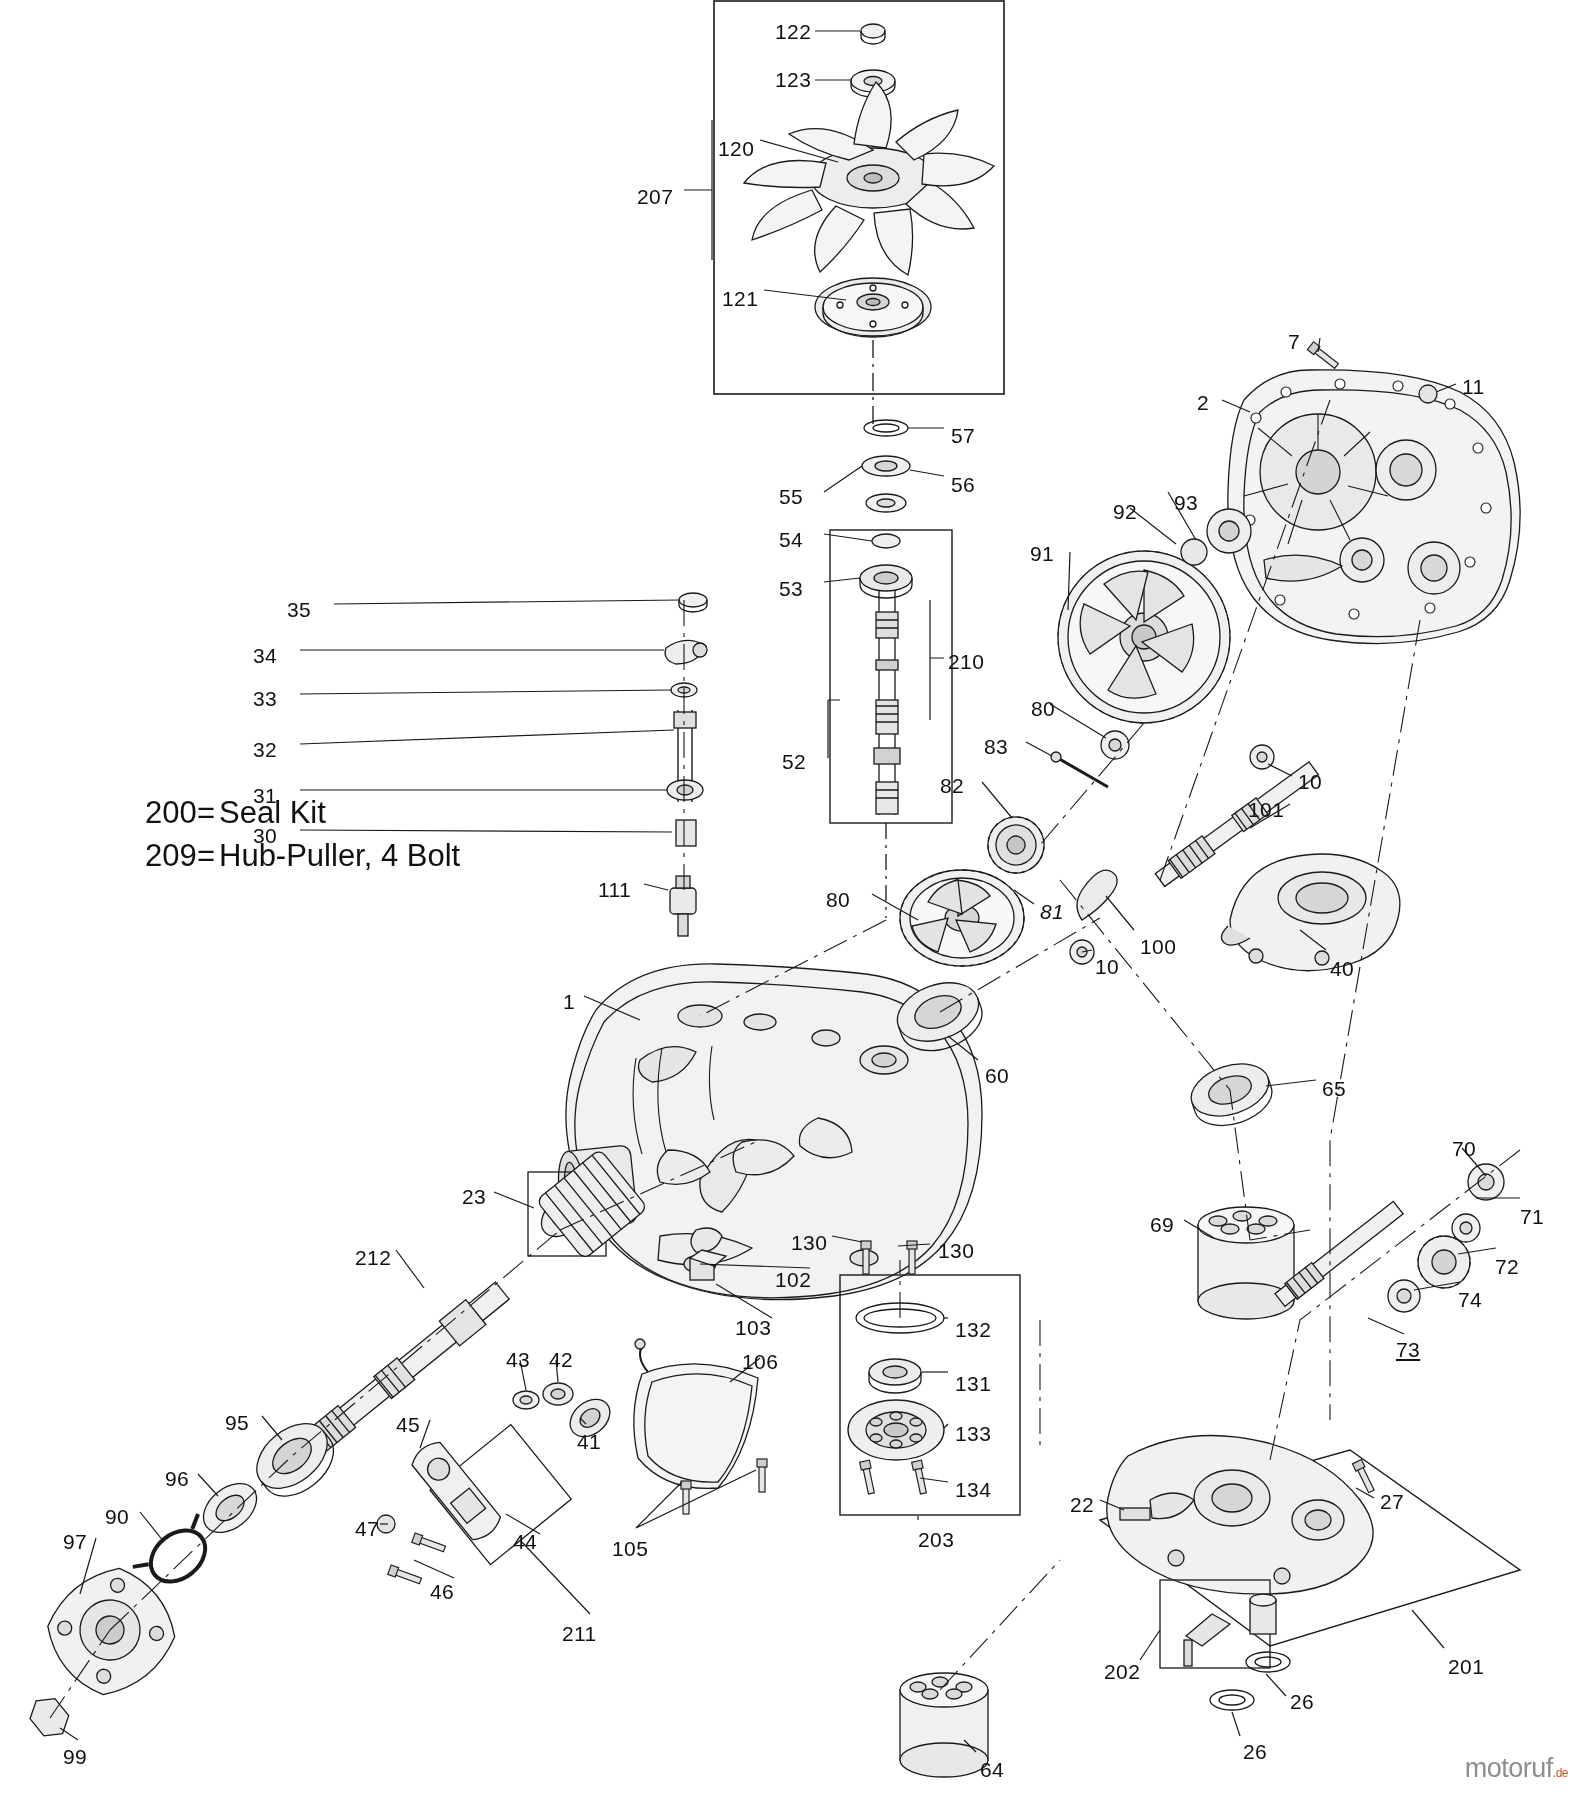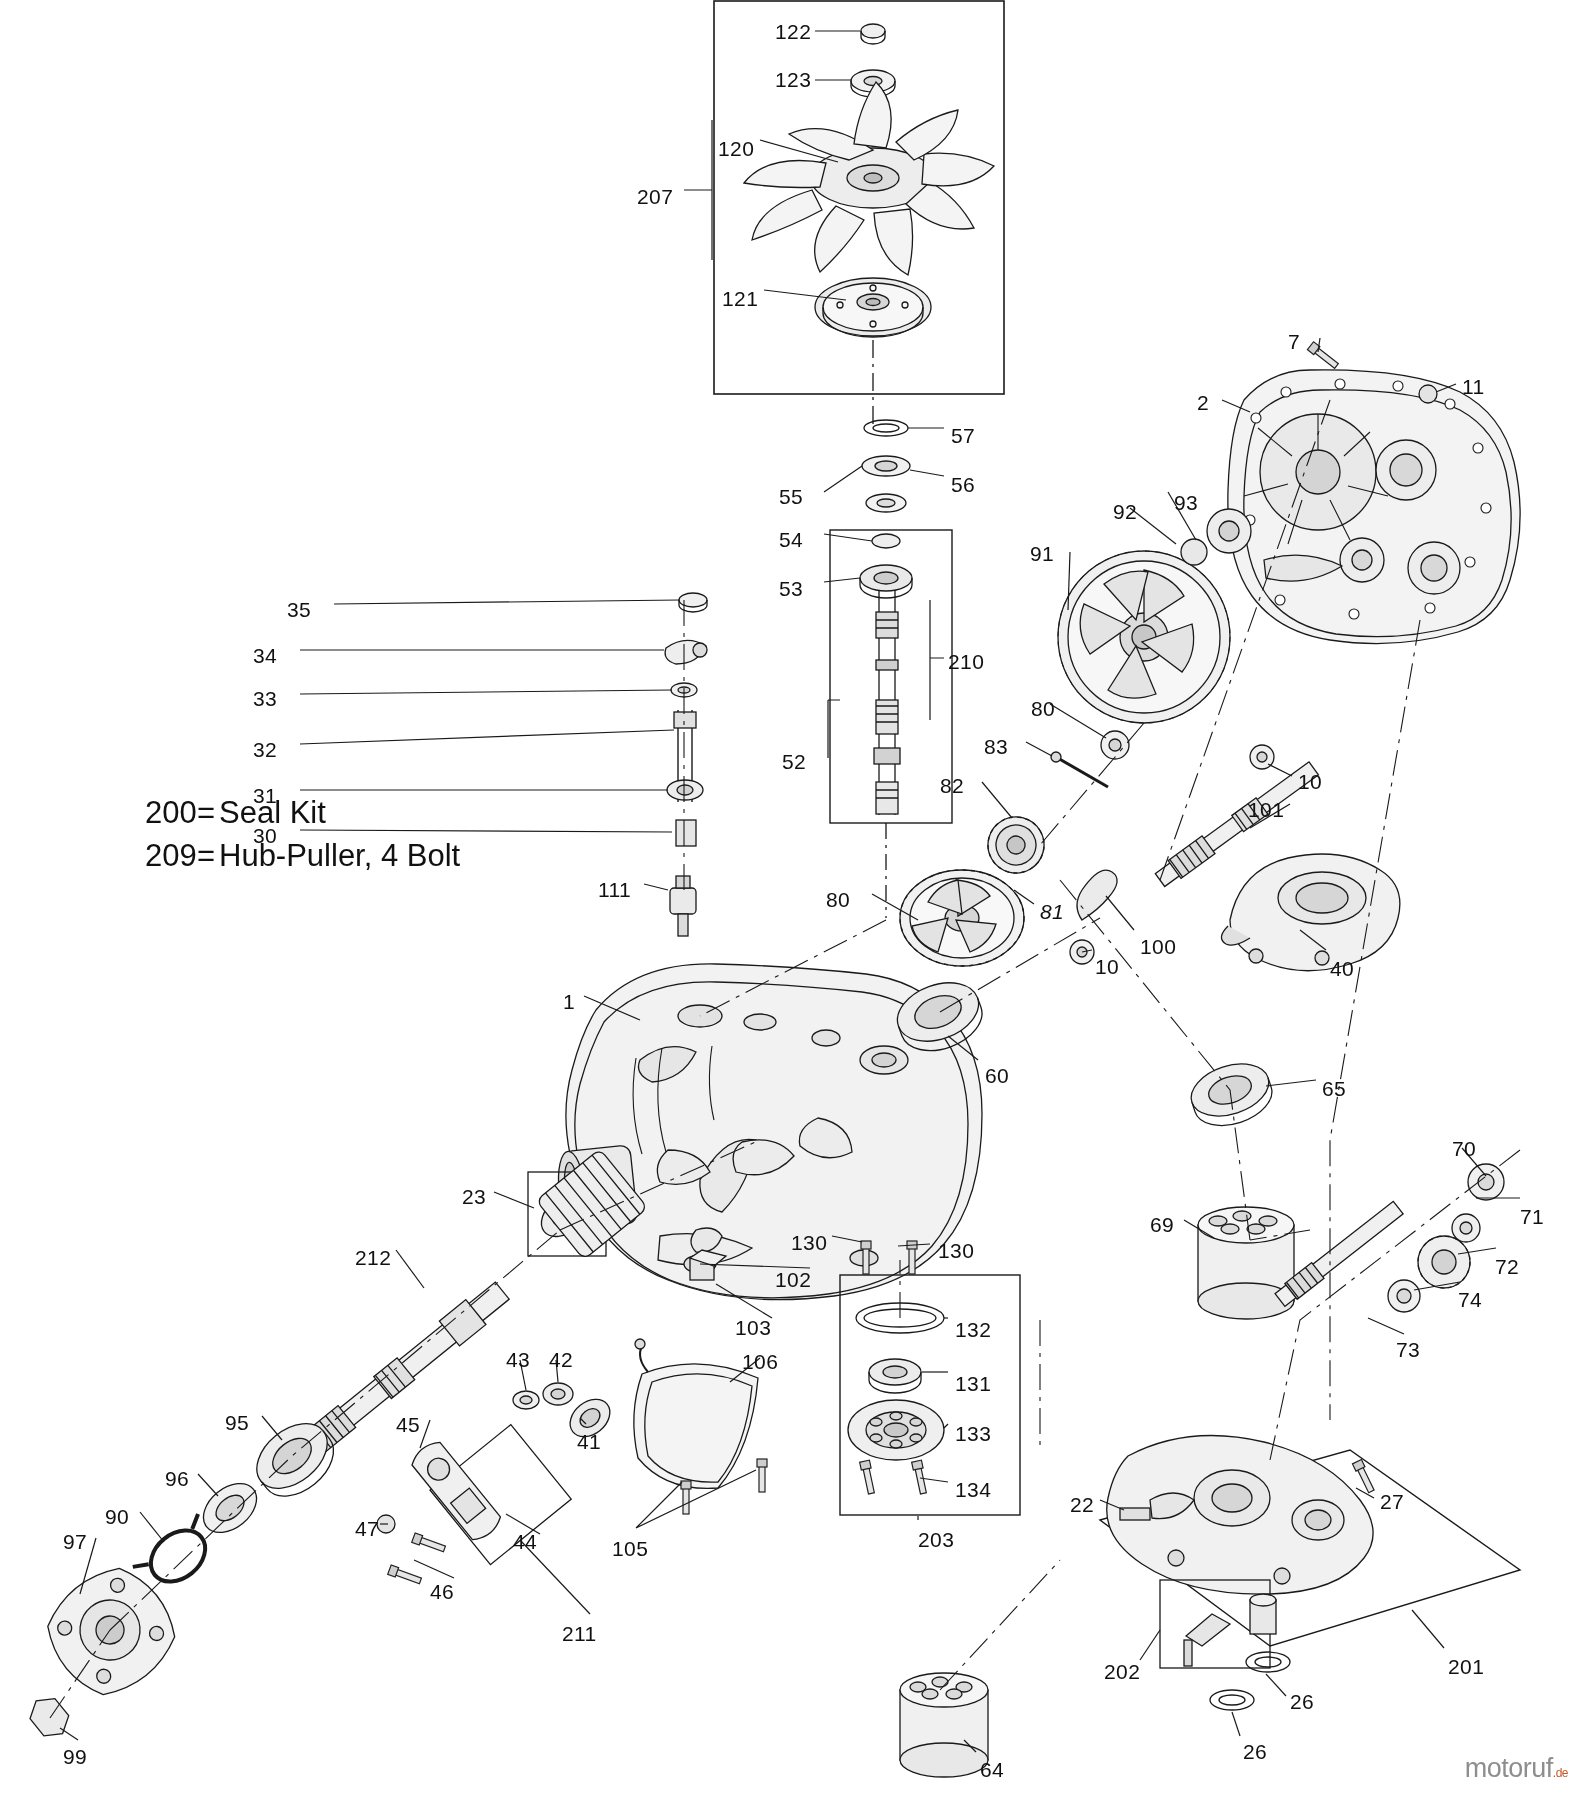--- a/index.html
+++ b/index.html
@@ -645,21 +645,21 @@
       <div class="callout" style="left: 791px; top: 1231px;">130</div>
       <div class="callout" style="left: 938px; top: 1239px;">130</div>
       <div class="callout" style="left: 1495px; top: 1255px;">72</div>
       <div class="callout" style="left: 775px; top: 1268px;">102</div>
       <div class="callout" style="left: 1458px; top: 1288px;">74</div>
       <div class="callout" style="left: 955px; top: 1318px;">132</div>
       <div class="callout" style="left: 735px; top: 1316px;">103</div>
       <div class="callout" style="left: 506px; top: 1348px;">43</div>
       <div class="callout" style="left: 549px; top: 1348px;">42</div>
       <div class="callout" style="left: 742px; top: 1350px;">106</div>
-      <div class="callout" style="left: 1396px; top: 1338px;">73</div>
+      <div class="callout" style="left: 1396px; top: 1338px; text-decoration: underline;">73</div>
       <div class="callout" style="left: 955px; top: 1372px;">131</div>
       <div class="callout" style="left: 225px; top: 1411px;">95</div>
       <div class="callout" style="left: 396px; top: 1413px;">45</div>
       <div class="callout" style="left: 577px; top: 1430px;">41</div>
       <div class="callout" style="left: 955px; top: 1422px;">133</div>
       <div class="callout" style="left: 165px; top: 1467px;">96</div>
       <div class="callout" style="left: 105px; top: 1505px;">90</div>
       <div class="callout" style="left: 355px; top: 1517px;">47</div>
       <div class="callout" style="left: 1070px; top: 1493px;">22</div>
       <div class="callout" style="left: 1380px; top: 1490px;">27</div>

